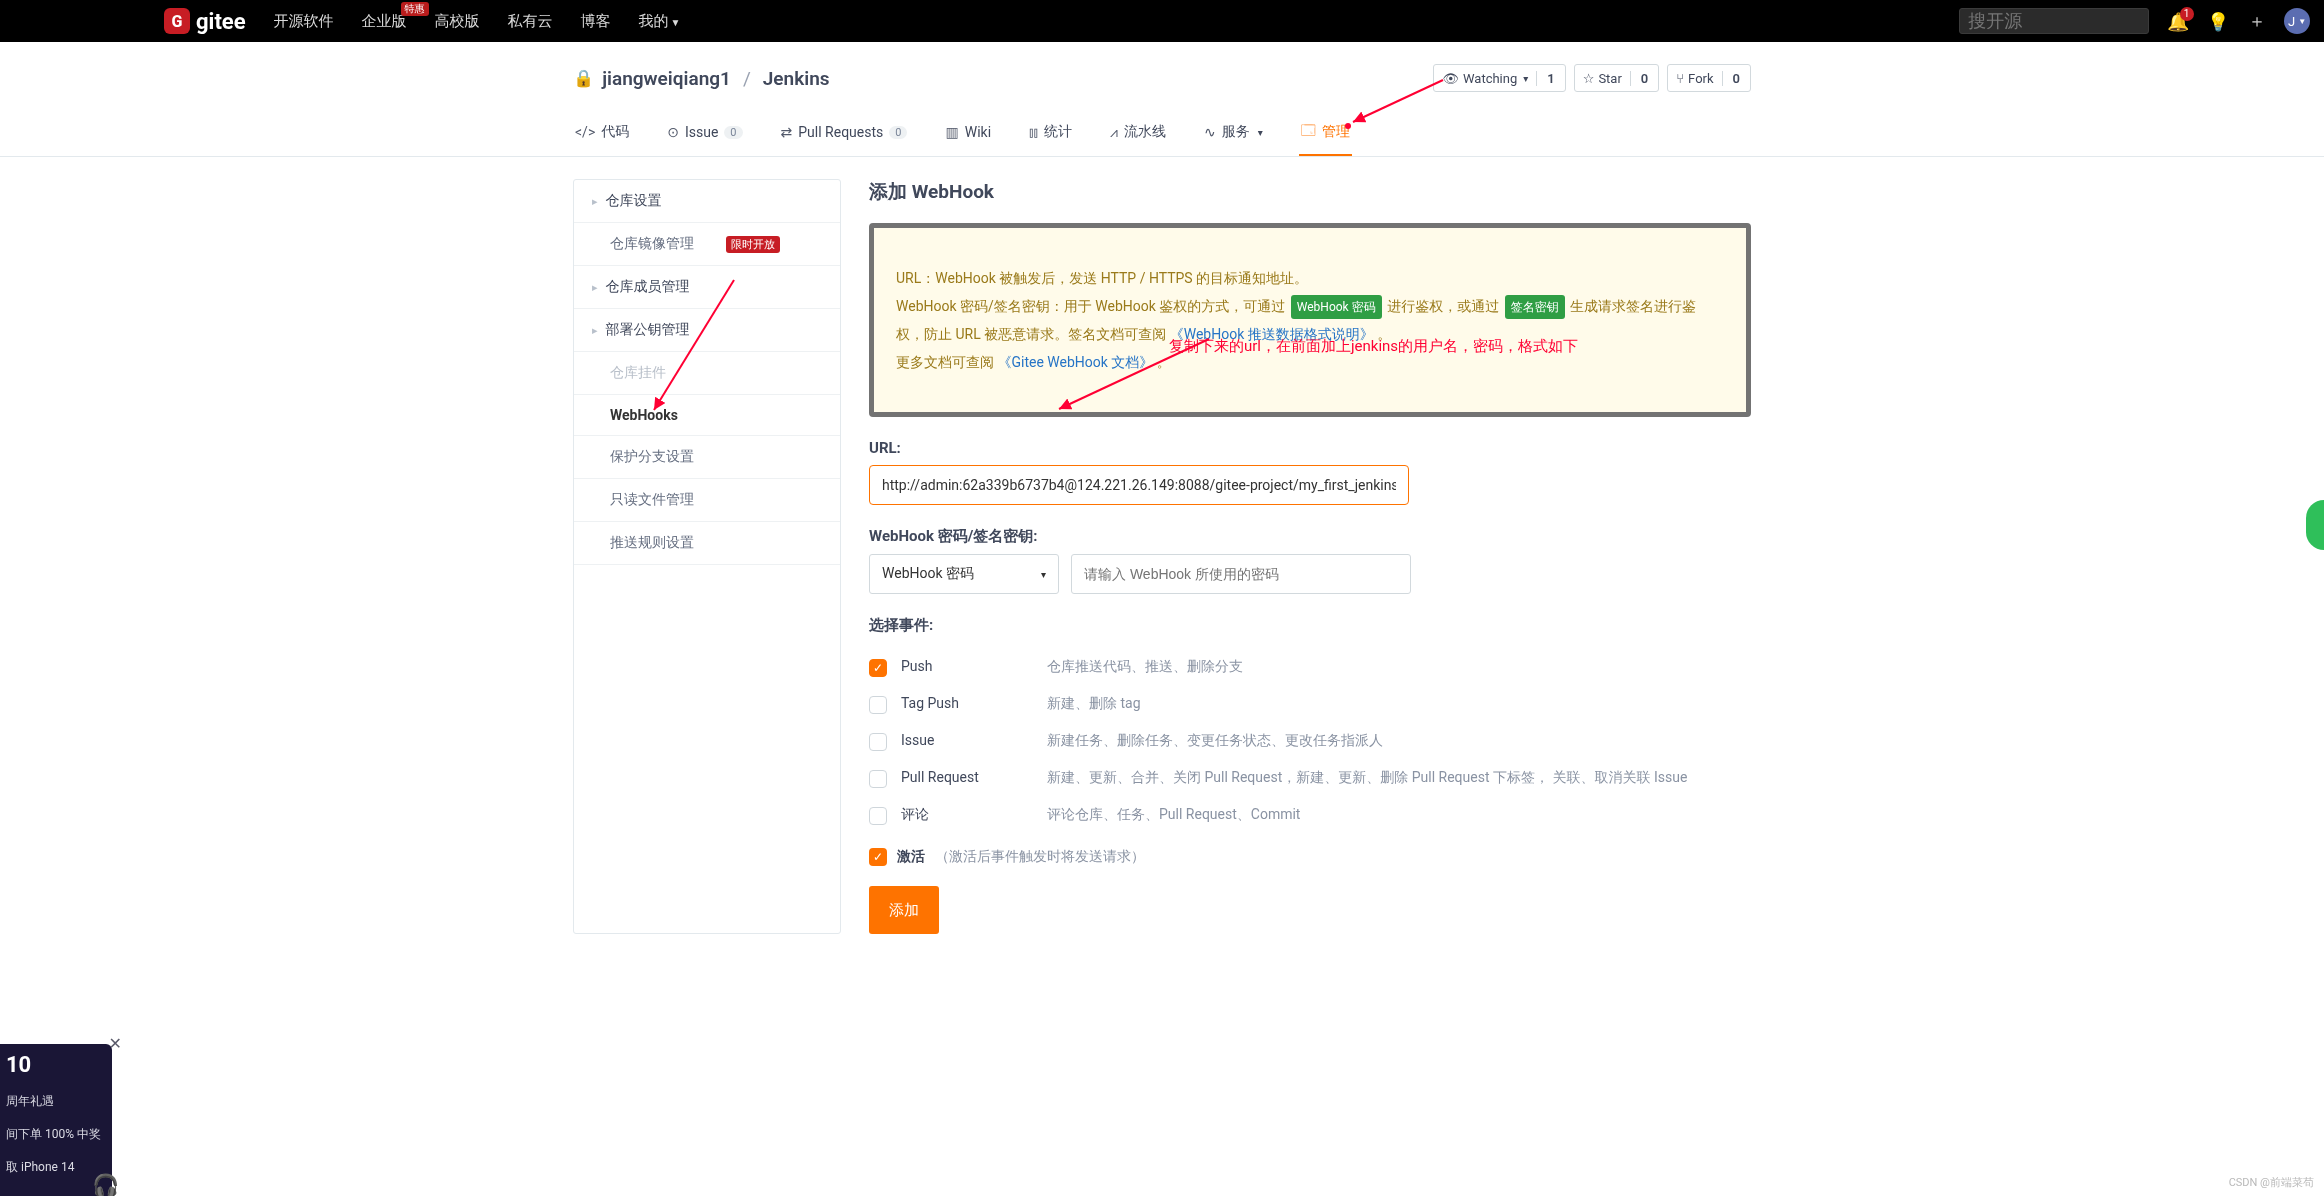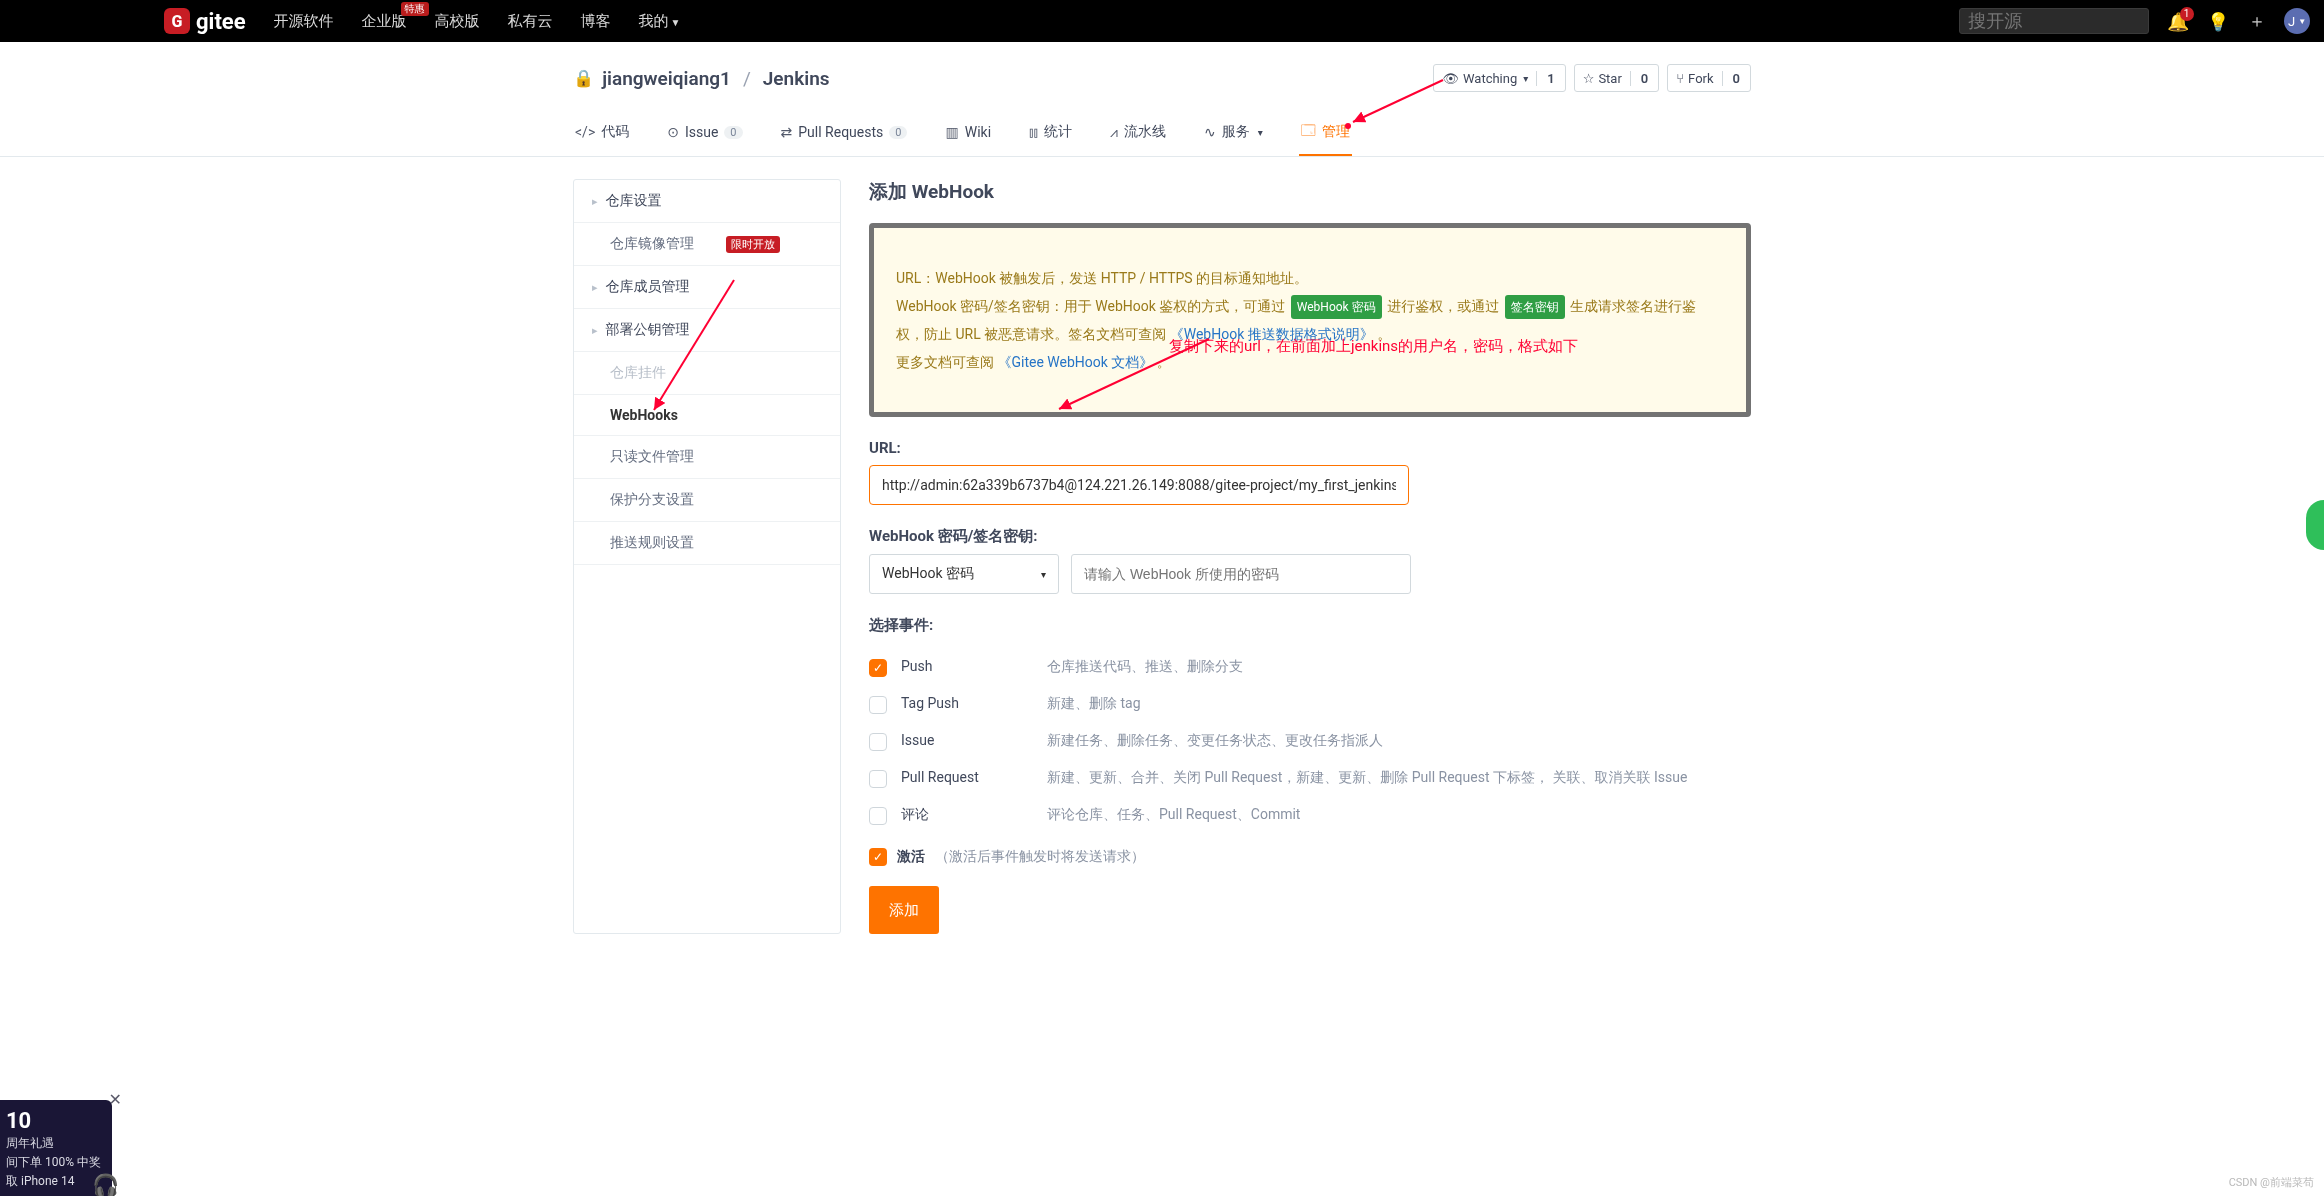--- a/index.html
+++ b/index.html
@@ -79,21 +79,21 @@
   .activate .hint { color:#8a93a3; }
 
   .submit-btn { margin-top:20px; background:#fe7300; color:#fff; border:none; height:48px; padding:0 20px; border-radius:3px; font-size:15px; cursor:pointer; }
 
   
   svg.overlay { position:absolute; pointer-events:none; overflow:visible; }
 
   
   .promo { position:fixed; left:0; bottom:0; width:112px; background:#1a1636; color:#dcdce5; font-size:12px; border-top-right-radius:6px; padding:8px 6px 4px 6px; }
   .promo .x { position:absolute; top:-10px; right:-10px; color:#5a5a6a; font-size:16px; }
-  .promo-line { margin:2px 0; }
+  .promo-line { margin:16px 0; }
   .promo .logo-10 { font-size:22px; font-weight:700; color:#fff; }
   .promo .buds { position:absolute; right:-8px; bottom:-2px; font-size:22px; }
 
   .watermark { position:fixed; right:10px; bottom:6px; font-size:11px; color:#b9b9b9; }
 
   .green-bubble { position:fixed; right:0; top:500px; width:18px; height:50px; background:#2fbf5a; border-top-left-radius:25px; border-bottom-left-radius:25px; }
 </style>
 </head>
 <body>
 
@@ -233,24 +233,24 @@
         <span class="chev">▸</span>
         <span>部署公钥管理</span>
       </div>
     <div class="side-item indent" style="color:#b8bfc9">
         <span>仓库挂件</span>
       </div>
     <div class="side-item indent active">
         <span>WebHooks</span>
       </div>
     <div class="side-item indent">
+        <span>保护分支设置</span>
+      </div>
+    <div class="side-item indent">
         <span>只读文件管理</span>
-      </div>
-    <div class="side-item indent">
-        <span>保护分支设置</span>
       </div>
     <div class="side-item indent">
         <span>推送规则设置</span>
       </div>
 
     <svg class="overlay" style="left:60px; top:100px;" width="120" height="140">
       <defs>
           <marker id="ah2" markerWidth="8" markerHeight="8" refX="6" refY="3" orient="auto">
             <path d="M0,0 L6,3 L0,6 Z" fill="#f03"></path>
           </marker>

